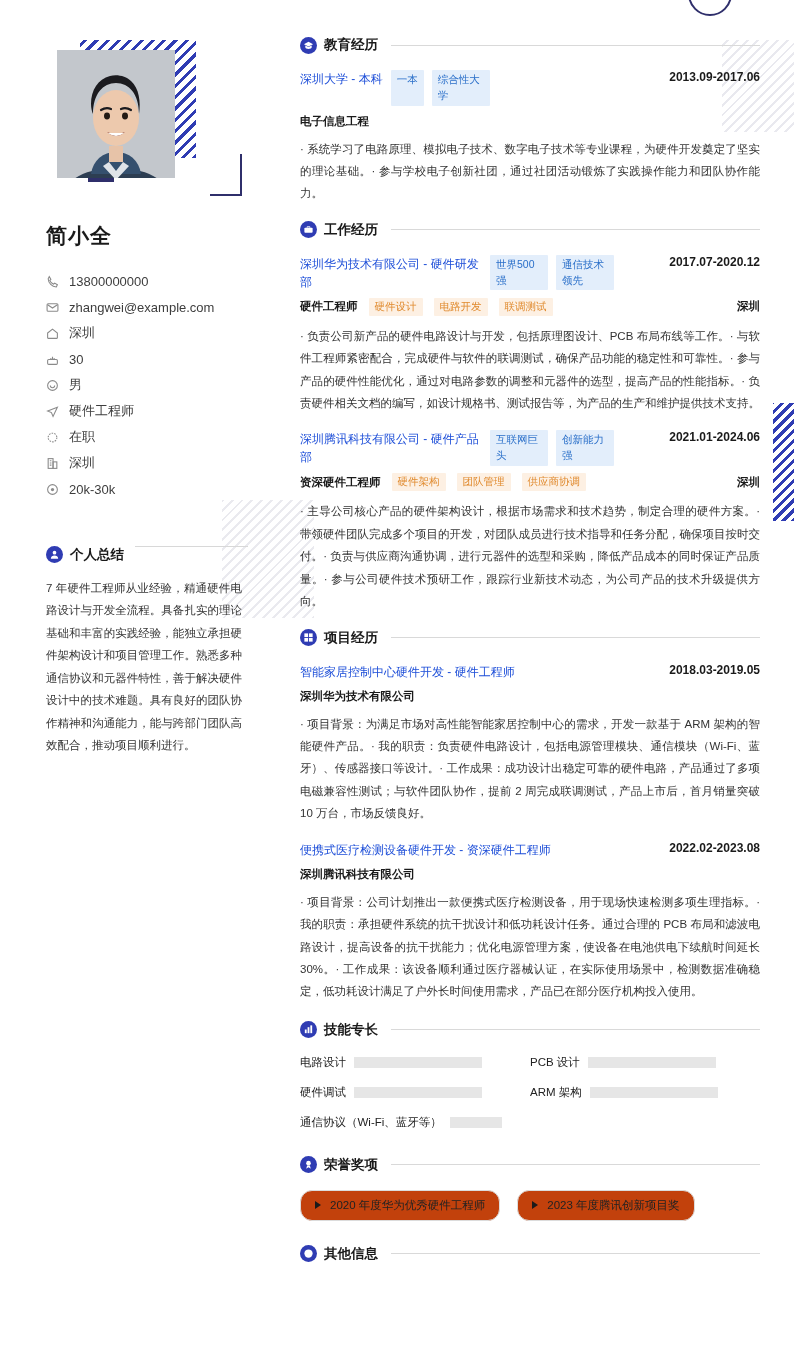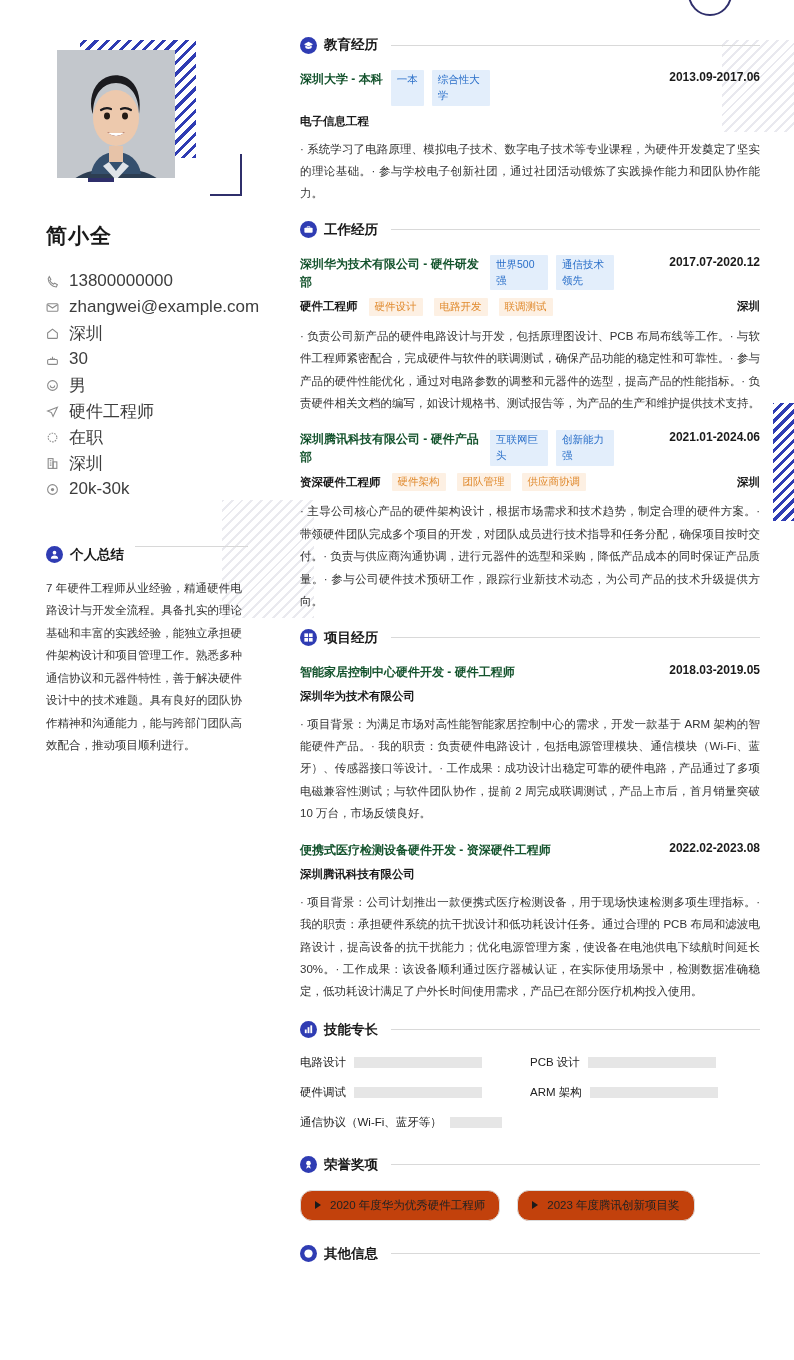--- a/index.html
+++ b/index.html
@@ -95,21 +95,21 @@
     color: #1a1a1a;
     letter-spacing: 1px;
   }
 
   .contact-list { margin-top: 18px; }
   .contact-row {
     display: flex;
     align-items: center;
     gap: 10px;
     height: 26px;
-    font-size: 17px;
+    font-size: 13px;
     color: #3d3d3d;
   }
   .contact-row .ic {
     width: 13px; height: 13px;
     flex: 0 0 13px;
     color: #8a8a8a;
     display: flex; align-items: center; justify-content: center;
   }
   .contact-row .ic svg { width: 13px; height: 13px; display: block; }
   .contact-row .txt { white-space: nowrap; }
@@ -164,22 +164,22 @@
   .sec-head .rule { flex: 1; height: 1px; background: #d9d9d9; margin-left: 6px; }
 
   .entry { margin-bottom: 16px; }
   .entry-top {
     display: flex;
     align-items: flex-start;
     gap: 8px;
   }
   .entry-title {
     font-size: 12px;
-    font-weight: bold;
-    color: #14532d;
+    font-weight: normal;
+    color: #1d4ed8;
     line-height: 1.5;
     max-width: 182px;
   }
   .entry-title.wide { max-width: 330px; }
   .tag-group { display: flex; gap: 8px; flex: 1; flex-wrap: wrap; }
   .tag-blue {
     background: #e3eefb;
     color: #2a6fc9;
     font-size: 10.5px;
     padding: 2px 6px;

